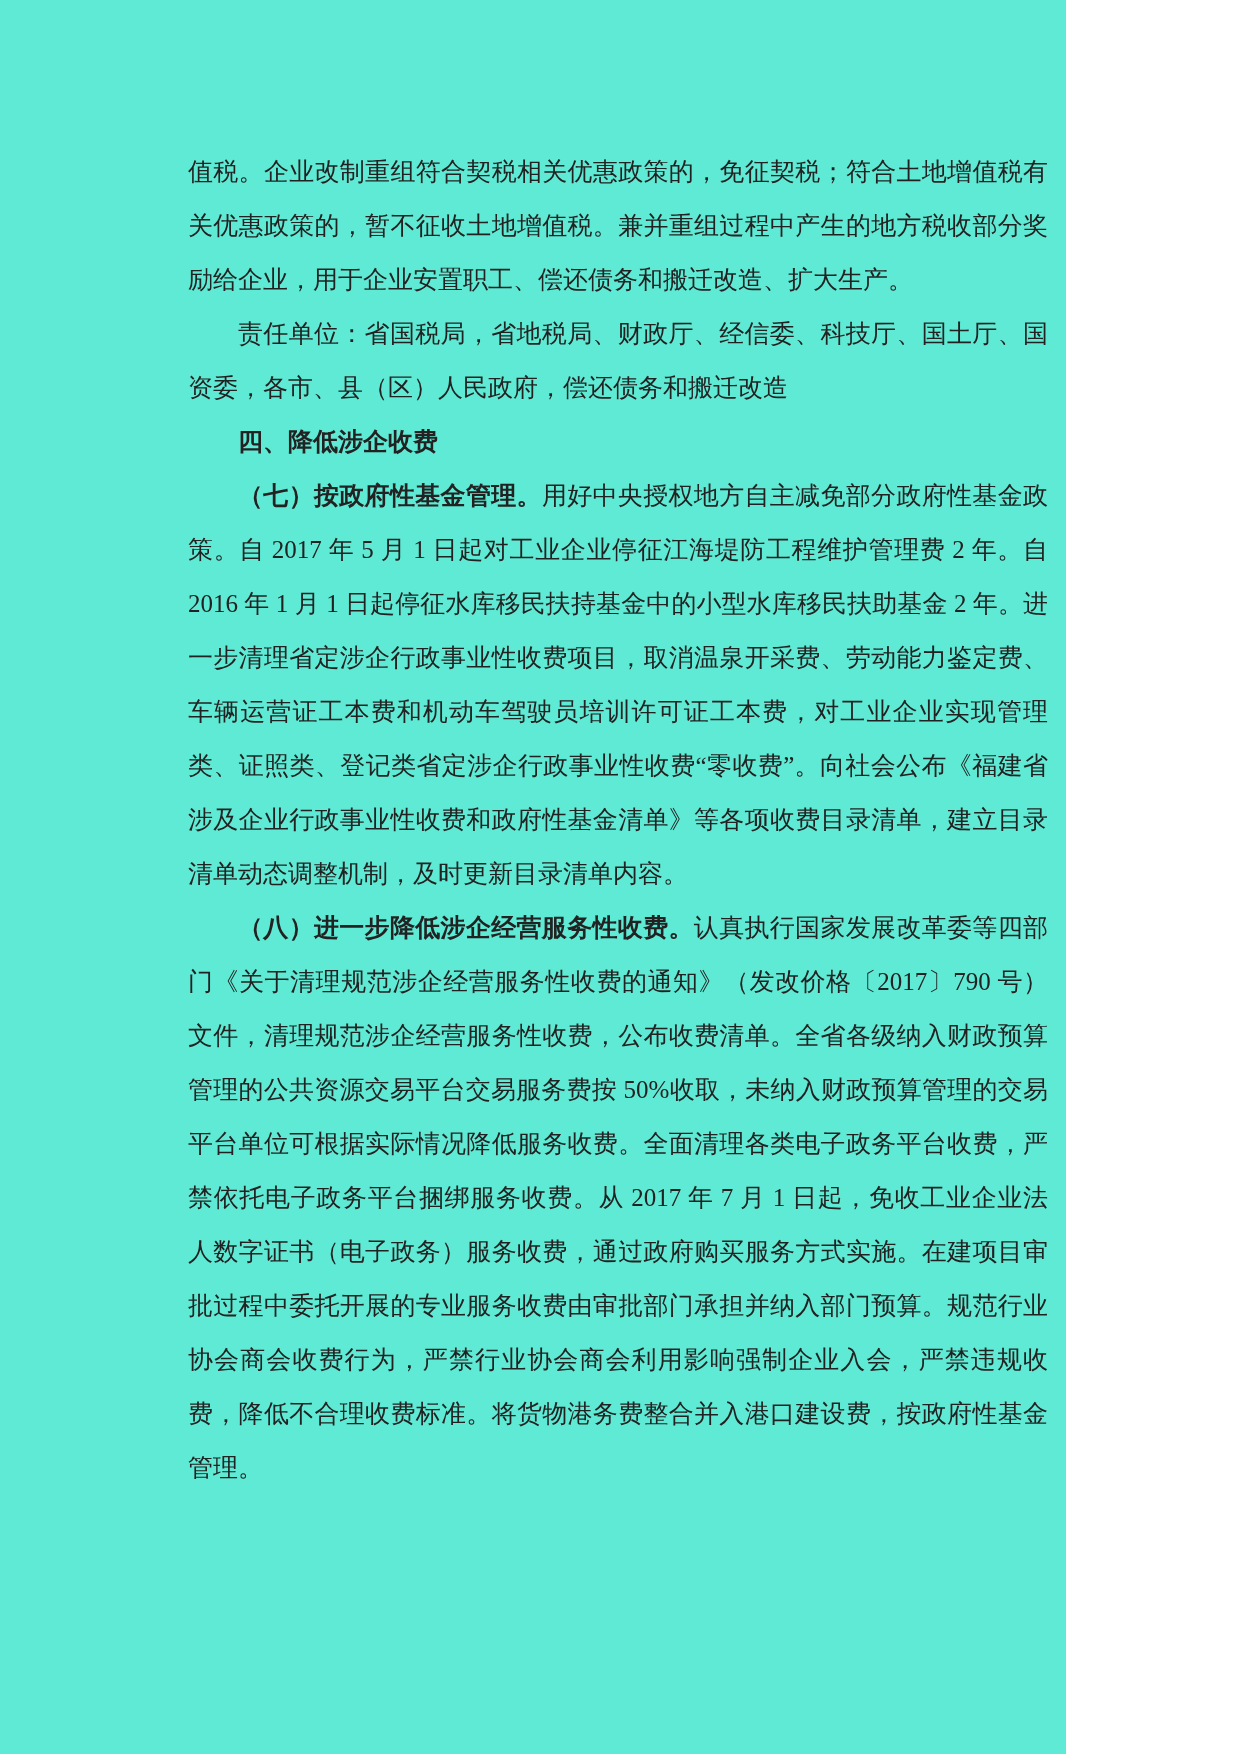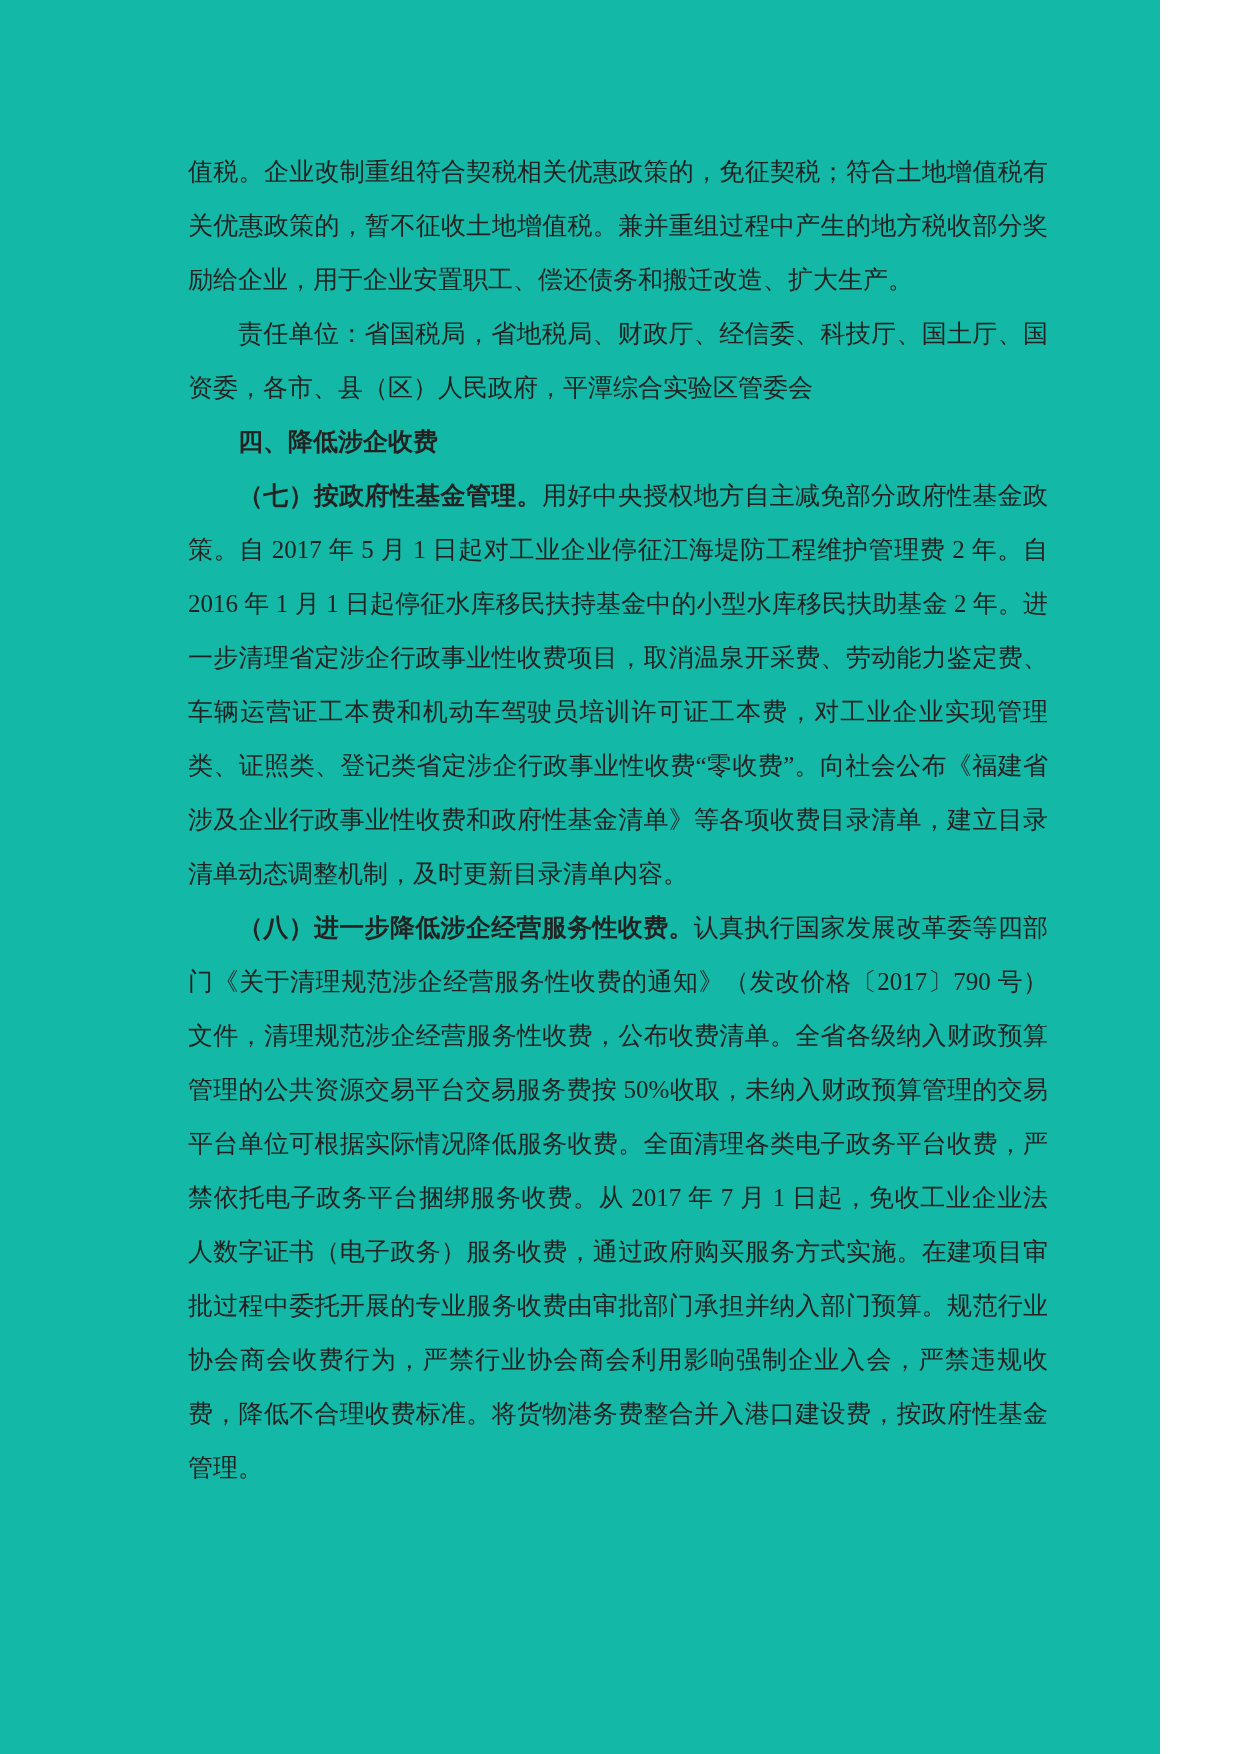--- a/index.html
+++ b/index.html
@@ -7,23 +7,23 @@
     padding: 0;
   }
   body {
     width: 1240px;
     height: 1754px;
     background: #ffffff;
     overflow: hidden;
   }
   .page {
     position: relative;
-    width: 1160px;
+    width: 1066px;
     height: 1754px;
-    background: #14b8a6;
+    background: #5eead4;
   }
   .doc-body {
     position: absolute;
     left: 188px;
     top: 145px;
     width: 860px;
     font-family: "Liberation Serif", "DejaVu Serif", serif;
     font-size: 25px;
     line-height: 54px;
     color: #222222;
@@ -44,21 +44,21 @@
   }
 </style>
 </head>
 <body>
 
 <div class="page">
   <div class="doc-body">
 
     <p class="para"><span>值税。企业改制重组符合契税相关优惠政策的，免征契税；符合土地增值税有关优惠政策的，暂不征收土地增值税。兼并重组过程中产生的地方税收部分奖励给企业，用于企业安置职工、偿还债务和搬迁改造、扩大生产。</span></p>
 
-    <p class="para indent"><span>责任单位：省国税局，省地税局、财政厅、经信委、科技厅、国土厅、国资委，各市、县（区）人民政府，平潭综合实验区管委会</span></p>
+    <p class="para indent"><span>责任单位：省国税局，省地税局、财政厅、经信委、科技厅、国土厅、国资委，各市、县（区）人民政府，偿还债务和搬迁改造</span></p>
 
     <p class="para indent"><span class="bold">四、降低涉企收费</span></p>
 
     <p class="para indent"><span class="bold">（七）按政府性基金管理。</span><span>用好中央授权地方自主减免部分政府性基金政策。自 2017 年 5 月 1 日起对工业企业停征江海堤防工程维护管理费 2 年。自 2016 年 1 月 1 日起停征水库移民扶持基金中的小型水库移民扶助基金 2 年。进一步清理省定涉企行政事业性收费项目，取消温泉开采费、劳动能力鉴定费、车辆运营证工本费和机动车驾驶员培训许可证工本费，对工业企业实现管理类、证照类、登记类省定涉企行政事业性收费“零收费”。向社会公布《福建省涉及企业行政事业性收费和政府性基金清单》等各项收费目录清单，建立目录清单动态调整机制，及时更新目录清单内容。</span></p>
 
 
     <p class="para indent"><span class="bold">（八）进一步降低涉企经营服务性收费。</span><span>认真执行国家发展改革委等四部门《关于清理规范涉企经营服务性收费的通知》（发改价格〔2017〕790 号）文件，清理规范涉企经营服务性收费，公布收费清单。全省各级纳入财政预算管理的公共资源交易平台交易服务费按 50%收取，未纳入财政预算管理的交易平台单位可根据实际情况降低服务收费。全面清理各类电子政务平台收费，严禁依托电子政务平台捆绑服务收费。从 2017 年 7 月 1 日起，免收工业企业法人数字证书（电子政务）服务收费，通过政府购买服务方式实施。在建项目审批过程中委托开展的专业服务收费由审批部门承担并纳入部门预算。规范行业协会商会收费行为，严禁行业协会商会利用影响强制企业入会，严禁违规收费，降低不合理收费标准。将货物港务费整合并入港口建设费，按政府性基金管理。</span></p>
 
 
   </div>

